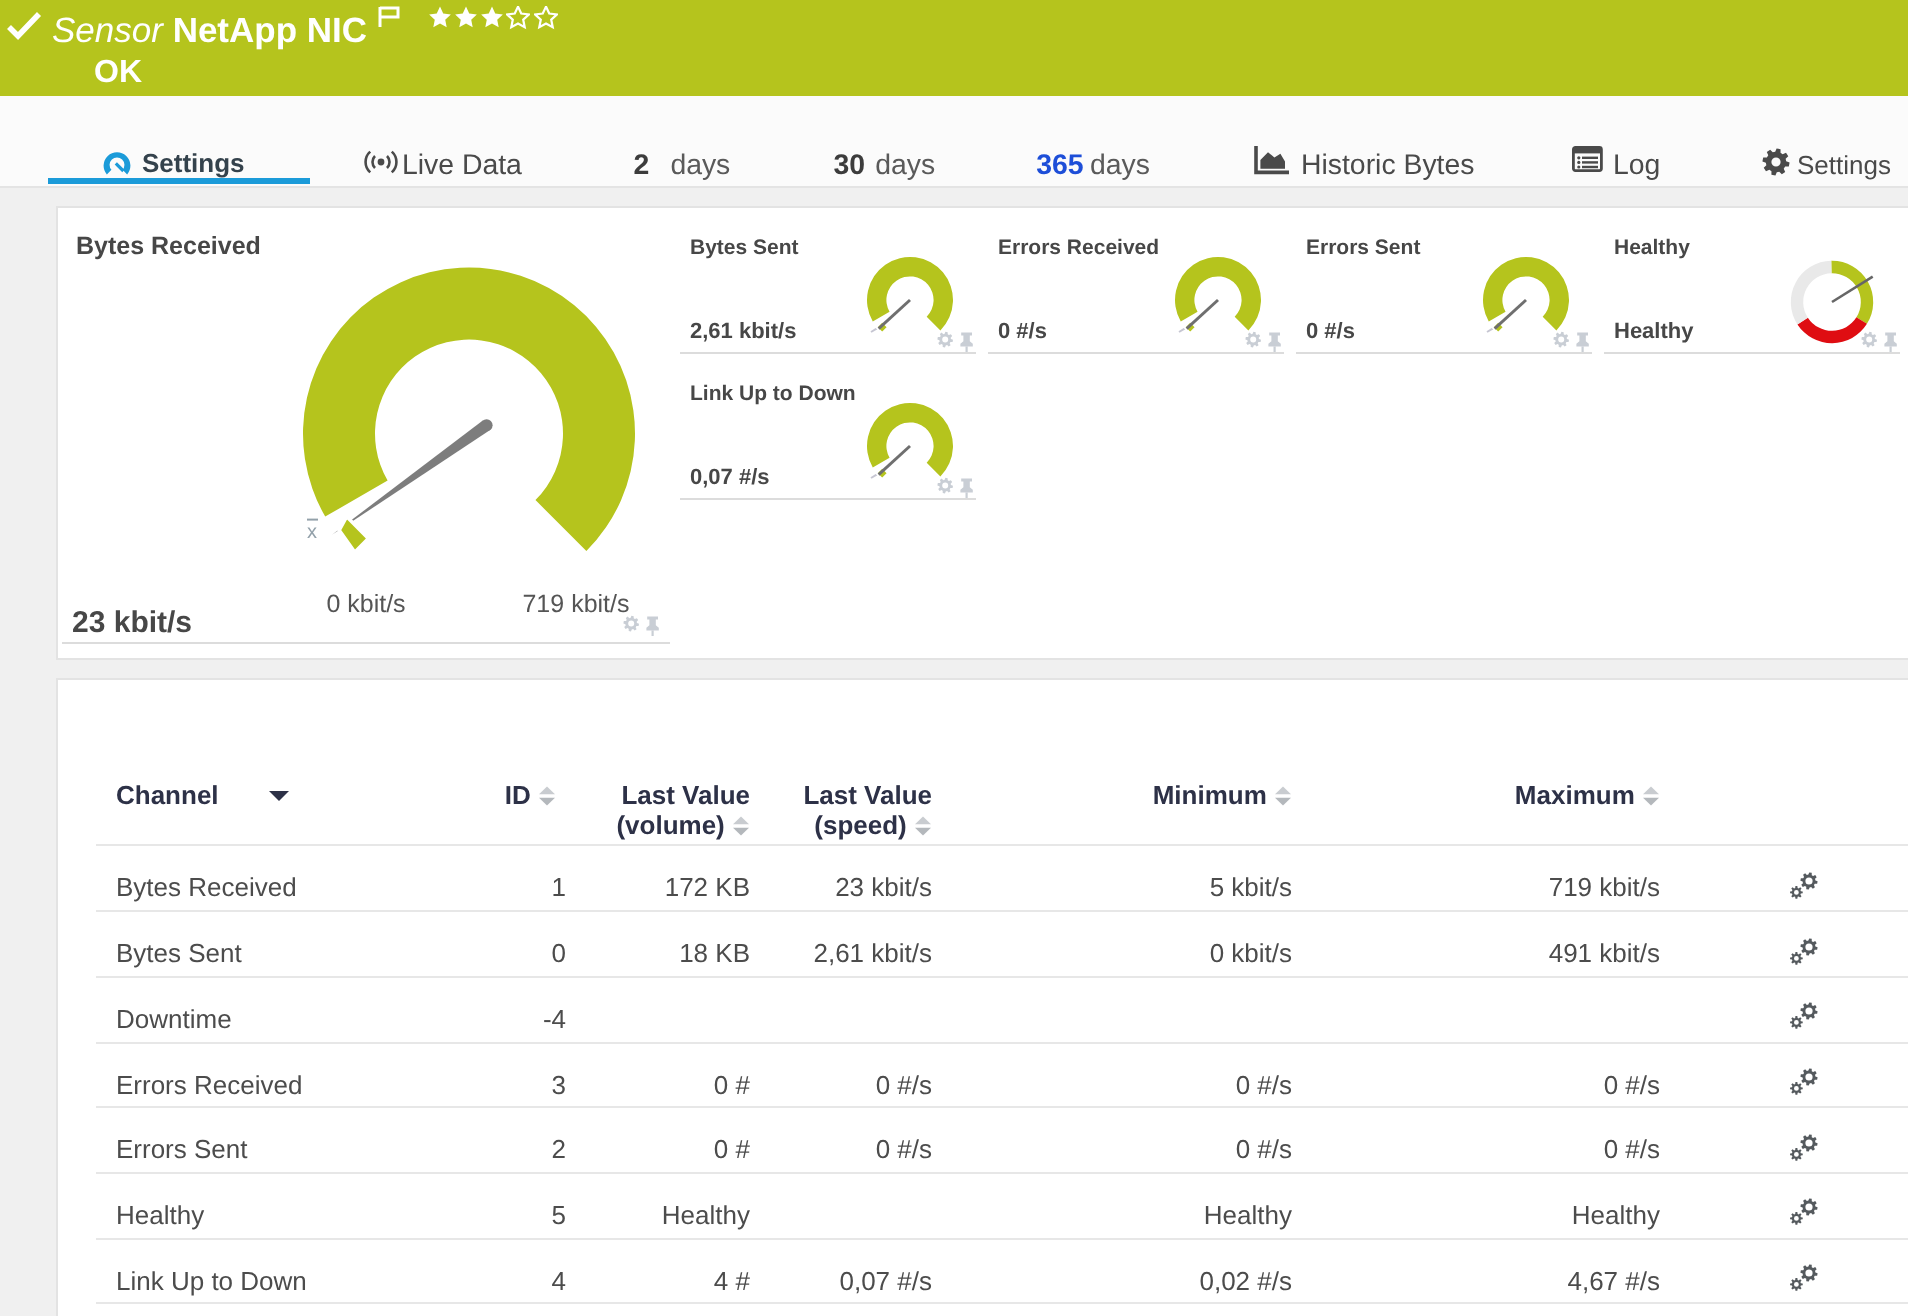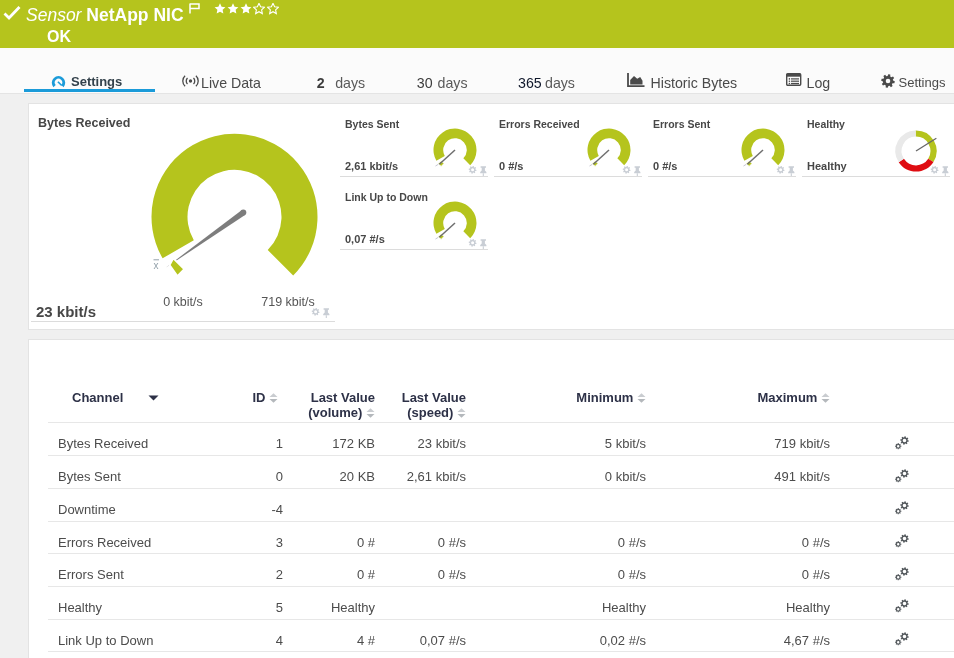--- a/index.html
+++ b/index.html
@@ -44,23 +44,23 @@
 </svg>
 <div class="tab" style="left:71px;font-weight:bold;font-size:13px;color:#34424c;top:74px">Settings</div>
 <div style="position:absolute;left:24px;top:89px;width:131px;height:3px;background:#1b9bd9"></div>
 <svg style="position:absolute;left:181.5px;top:75px" width="17" height="12" viewBox="0 0 17 12">
 <circle cx="8.5" cy="6" r="1.7" fill="#4a4a4a"></circle>
 <path d="M5.5 3 A4.2 4.2 0 0 0 5.5 9 M3.1 0.8 A7 7 0 0 0 3.1 11.2 M11.5 3 A4.2 4.2 0 0 1 11.5 9 M13.9 0.8 A7 7 0 0 1 13.9 11.2" fill="none" stroke="#4a4a4a" stroke-width="1.3"></path>
 </svg>
 <div class="tab" style="left:201px">Live Data</div>
 <div class="tab" style="left:316.8px;font-weight:bold;color:#3c3c3c">2</div>
 <div class="tab" style="left:335.2px;color:#5a5a5a">days</div>
-<div class="tab" style="left:416.8px;font-weight:normal;color:#3c3c3c">30</div>
+<div class="tab" style="left:416.8px;font-weight:bold;color:#3c3c3c">30</div>
 <div class="tab" style="left:437.6px;color:#5a5a5a">days</div>
-<div class="tab" style="left:518.1px;font-weight:normal;color:#0f172a">365</div>
+<div class="tab" style="left:518.1px;font-weight:bold;color:#1d4ed8">365</div>
 <div class="tab" style="left:545.0px;color:#5a5a5a">days</div>
 <svg style="position:absolute;left:627px;top:73px" width="18" height="15" viewBox="0 0 18 15">
 <path d="M1 0 V13.2 H17.5" fill="none" stroke="#4a4a4a" stroke-width="1.8"></path>
 <path d="M3.2 11.4 V7 L7 3.1 L10.2 5.7 L13.2 3.9 L15.5 7.7 V11.4 Z" fill="#4a4a4a"></path>
 </svg>
 <div class="tab" style="left:650.5px">Historic Bytes</div>
 <svg style="position:absolute;left:786px;top:73px" width="16" height="13" viewBox="0 0 16 13">
 <rect x="0.7" y="0.7" width="14" height="11.6" rx="1" fill="none" stroke="#4a4a4a" stroke-width="1.4"></rect>
 <rect x="0.7" y="0.7" width="14" height="3" fill="#4a4a4a"></rect>
 <circle cx="3.4" cy="5.9" r="0.8" fill="#4a4a4a"></circle>
@@ -161,21 +161,21 @@
 <path d="M11.1 33.7 L14 36.6 L11.1 39.5 L8.2 36.6 Z" fill="#b5c41d" stroke="#fff" stroke-width="1"></path>
 <line x1="25" y1="23" x2="9.32" y2="37.27" stroke="#6f6f6f" stroke-width="1.5"></line>
 </svg>
 <svg style="position:absolute;left:467.5px;top:237px" width="21" height="13" viewBox="0 0 21 13">
 <path d="M8.50 5.90 L8.30 7.04 L7.22 7.05 L6.84 7.65 L7.29 8.63 L6.34 9.29 L5.57 8.53 L4.87 8.69 L4.50 9.70 L3.36 9.50 L3.35 8.42 L2.75 8.04 L1.77 8.49 L1.11 7.54 L1.87 6.77 L1.71 6.07 L0.70 5.70 L0.90 4.56 L1.98 4.55 L2.36 3.95 L1.91 2.97 L2.86 2.31 L3.63 3.07 L4.33 2.91 L4.70 1.90 L5.84 2.10 L5.85 3.18 L6.45 3.56 L7.43 3.11 L8.09 4.06 L7.33 4.83 L7.49 5.53 Z M6.10 5.80 A1.5 1.5 0 1 0 3.10 5.80 A1.5 1.5 0 1 0 6.10 5.80 Z" fill="#c9ced5" fill-rule="evenodd"></path>
 <path d="M12.6 2.2 h5.4 v1.5 h-1.1 v2.9 l1.5 1.3 v1.3 h-6.2 v-1.3 l1.5 -1.3 v-2.9 h-1.1 Z" fill="#c9ced5"></path>
 <line x1="15.3" y1="9.2" x2="15.3" y2="12" stroke="#c9ced5" stroke-width="1.1"></line>
 </svg>
 <div class="gsep" style="left:340px;top:249px;width:148px"></div>
 
-<div class="hcell" style="left:72px;top:390px">Channel <svg width="11" height="6" viewBox="0 0 11 6" style="vertical-align:1px;margin-left:21px">
+<div class="hcell" style="left:58px;top:390px">Channel <svg width="11" height="6" viewBox="0 0 11 6" style="vertical-align:1px;margin-left:21px">
       <polygon points="0.5,0.5 10.5,0.5 5.5,5.5" fill="#2d3147"></polygon>
     </svg></div>
 <div class="hcell" style="left:183px;top:390px;width:95px;text-align:right">ID <svg width="9" height="10" viewBox="0 0 9 10" style="vertical-align:-1px">
       <polygon points="0.5,4.1 4.5,0.2 8.5,4.1" fill="#c9ccd0"></polygon>
       <polygon points="0.5,5.9 4.5,9.8 8.5,5.9" fill="#b4b8bc"></polygon>
     </svg></div>
 <div class="hcell" style="left:255px;top:390px;width:120px;text-align:right">Last Value<br><span style="display:inline-block">(volume) <svg width="9" height="10" viewBox="0 0 9 10" style="vertical-align:-1px">
         <polygon points="0.5,4.1 4.5,0.2 8.5,4.1" fill="#c9ccd0"></polygon>
         <polygon points="0.5,5.9 4.5,9.8 8.5,5.9" fill="#b4b8bc"></polygon>
       </svg></span></div>
@@ -198,21 +198,21 @@
 <div class="cell" style="left:336px;top:436.4px;width:130px">23 kbit/s</div>
 <div class="cell" style="left:496px;top:436.4px;width:150px">5 kbit/s</div>
 <div class="cell" style="left:680px;top:436.4px;width:150px">719 kbit/s</div>
 <svg style="position:absolute;left:894.5px;top:435.9px" width="18" height="16" viewBox="0 0 18 16">
     <path d="M13.80 4.61 L13.58 5.87 L12.39 5.87 L11.97 6.54 L12.46 7.62 L11.42 8.35 L10.57 7.52 L9.80 7.69 L9.39 8.80 L8.13 8.58 L8.13 7.39 L7.46 6.97 L6.38 7.46 L5.65 6.42 L6.48 5.57 L6.31 4.80 L5.20 4.39 L5.42 3.13 L6.61 3.13 L7.03 2.46 L6.54 1.38 L7.58 0.65 L8.43 1.48 L9.20 1.31 L9.61 0.20 L10.87 0.42 L10.87 1.61 L11.54 2.03 L12.62 1.54 L13.35 2.58 L12.52 3.43 L12.69 4.20 Z M11.30 4.50 A1.8 1.8 0 1 0 7.70 4.50 A1.8 1.8 0 1 0 11.30 4.50 Z" fill="#555a5e" fill-rule="evenodd"></path>
     <path d="M6.36 9.72 L6.36 10.68 L5.42 10.81 L5.20 11.34 L5.77 12.10 L5.10 12.77 L4.34 12.20 L3.81 12.42 L3.68 13.36 L2.72 13.36 L2.59 12.42 L2.06 12.20 L1.30 12.77 L0.63 12.10 L1.20 11.34 L0.98 10.81 L0.04 10.68 L0.04 9.72 L0.98 9.59 L1.20 9.06 L0.63 8.30 L1.30 7.63 L2.06 8.20 L2.59 7.98 L2.72 7.04 L3.68 7.04 L3.81 7.98 L4.34 8.20 L5.10 7.63 L5.77 8.30 L5.20 9.06 L5.42 9.59 Z M4.40 10.20 A1.2 1.2 0 1 0 2.00 10.20 A1.2 1.2 0 1 0 4.40 10.20 Z" fill="#555a5e" fill-rule="evenodd"></path>
   </svg>
 <div class="sep" style="top:455.1px"></div>
 <div class="cell" style="left:58px;top:469.1px;width:180px;text-align:left">Bytes Sent</div>
 <div class="cell" style="left:183px;top:469.1px;width:100px">0</div>
-<div class="cell" style="left:245px;top:469.1px;width:130px">20 KB</div>
+<div class="cell" style="left:245px;top:469.1px;width:130px">18 KB</div>
 <div class="cell" style="left:336px;top:469.1px;width:130px">2,61 kbit/s</div>
 <div class="cell" style="left:496px;top:469.1px;width:150px">0 kbit/s</div>
 <div class="cell" style="left:680px;top:469.1px;width:150px">491 kbit/s</div>
 <svg style="position:absolute;left:894.5px;top:468.6px" width="18" height="16" viewBox="0 0 18 16">
     <path d="M13.80 4.61 L13.58 5.87 L12.39 5.87 L11.97 6.54 L12.46 7.62 L11.42 8.35 L10.57 7.52 L9.80 7.69 L9.39 8.80 L8.13 8.58 L8.13 7.39 L7.46 6.97 L6.38 7.46 L5.65 6.42 L6.48 5.57 L6.31 4.80 L5.20 4.39 L5.42 3.13 L6.61 3.13 L7.03 2.46 L6.54 1.38 L7.58 0.65 L8.43 1.48 L9.20 1.31 L9.61 0.20 L10.87 0.42 L10.87 1.61 L11.54 2.03 L12.62 1.54 L13.35 2.58 L12.52 3.43 L12.69 4.20 Z M11.30 4.50 A1.8 1.8 0 1 0 7.70 4.50 A1.8 1.8 0 1 0 11.30 4.50 Z" fill="#555a5e" fill-rule="evenodd"></path>
     <path d="M6.36 9.72 L6.36 10.68 L5.42 10.81 L5.20 11.34 L5.77 12.10 L5.10 12.77 L4.34 12.20 L3.81 12.42 L3.68 13.36 L2.72 13.36 L2.59 12.42 L2.06 12.20 L1.30 12.77 L0.63 12.10 L1.20 11.34 L0.98 10.81 L0.04 10.68 L0.04 9.72 L0.98 9.59 L1.20 9.06 L0.63 8.30 L1.30 7.63 L2.06 8.20 L2.59 7.98 L2.72 7.04 L3.68 7.04 L3.81 7.98 L4.34 8.20 L5.10 7.63 L5.77 8.30 L5.20 9.06 L5.42 9.59 Z M4.40 10.20 A1.2 1.2 0 1 0 2.00 10.20 A1.2 1.2 0 1 0 4.40 10.20 Z" fill="#555a5e" fill-rule="evenodd"></path>
   </svg>
 <div class="sep" style="top:487.8px"></div>
 <div class="cell" style="left:58px;top:501.8px;width:180px;text-align:left">Downtime</div>
 <div class="cell" style="left:183px;top:501.8px;width:100px">-4</div>

